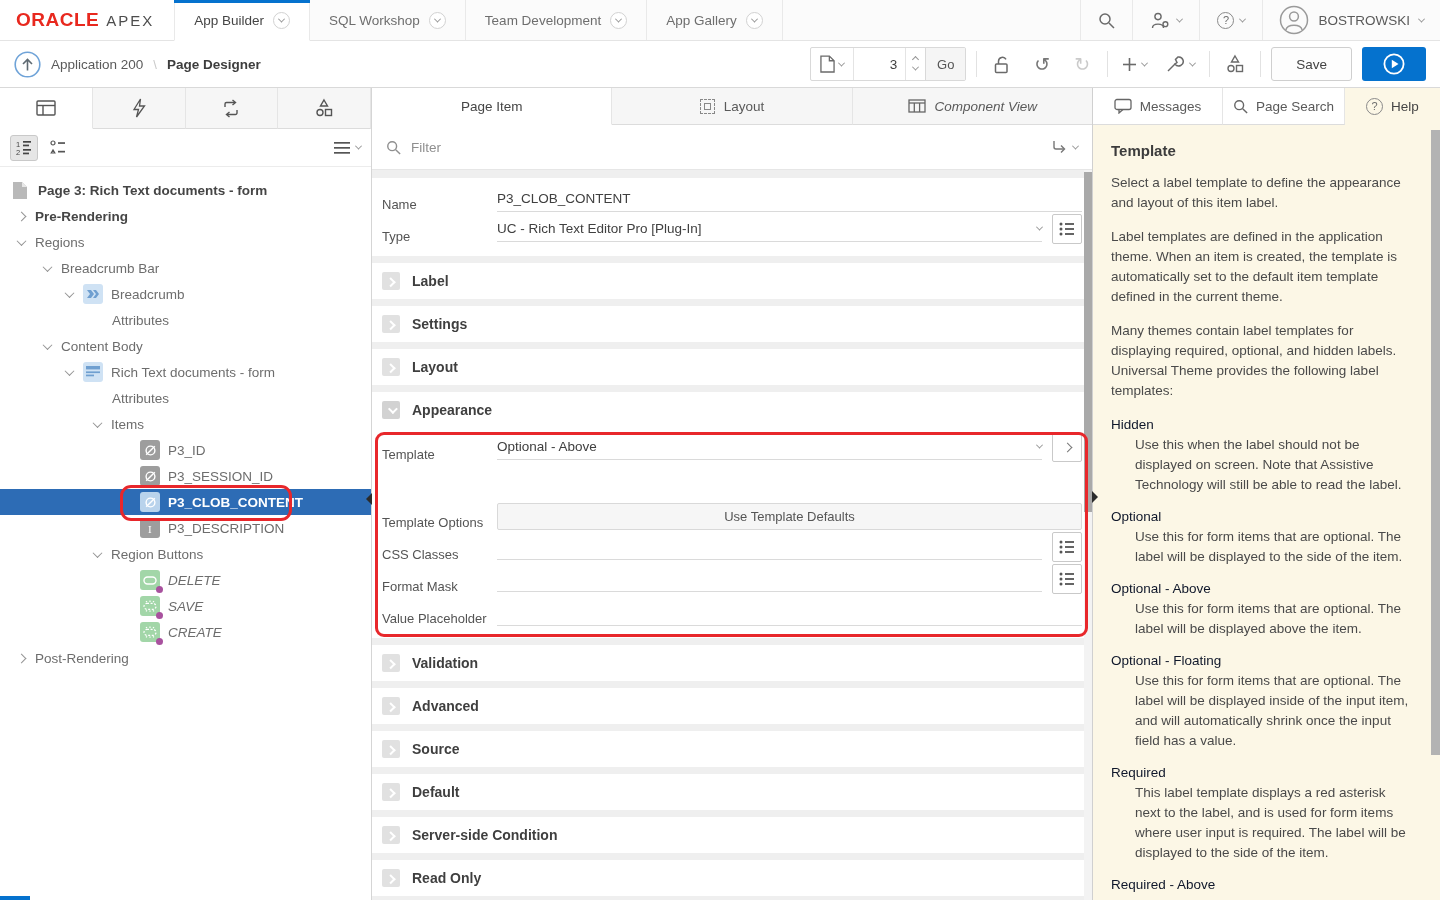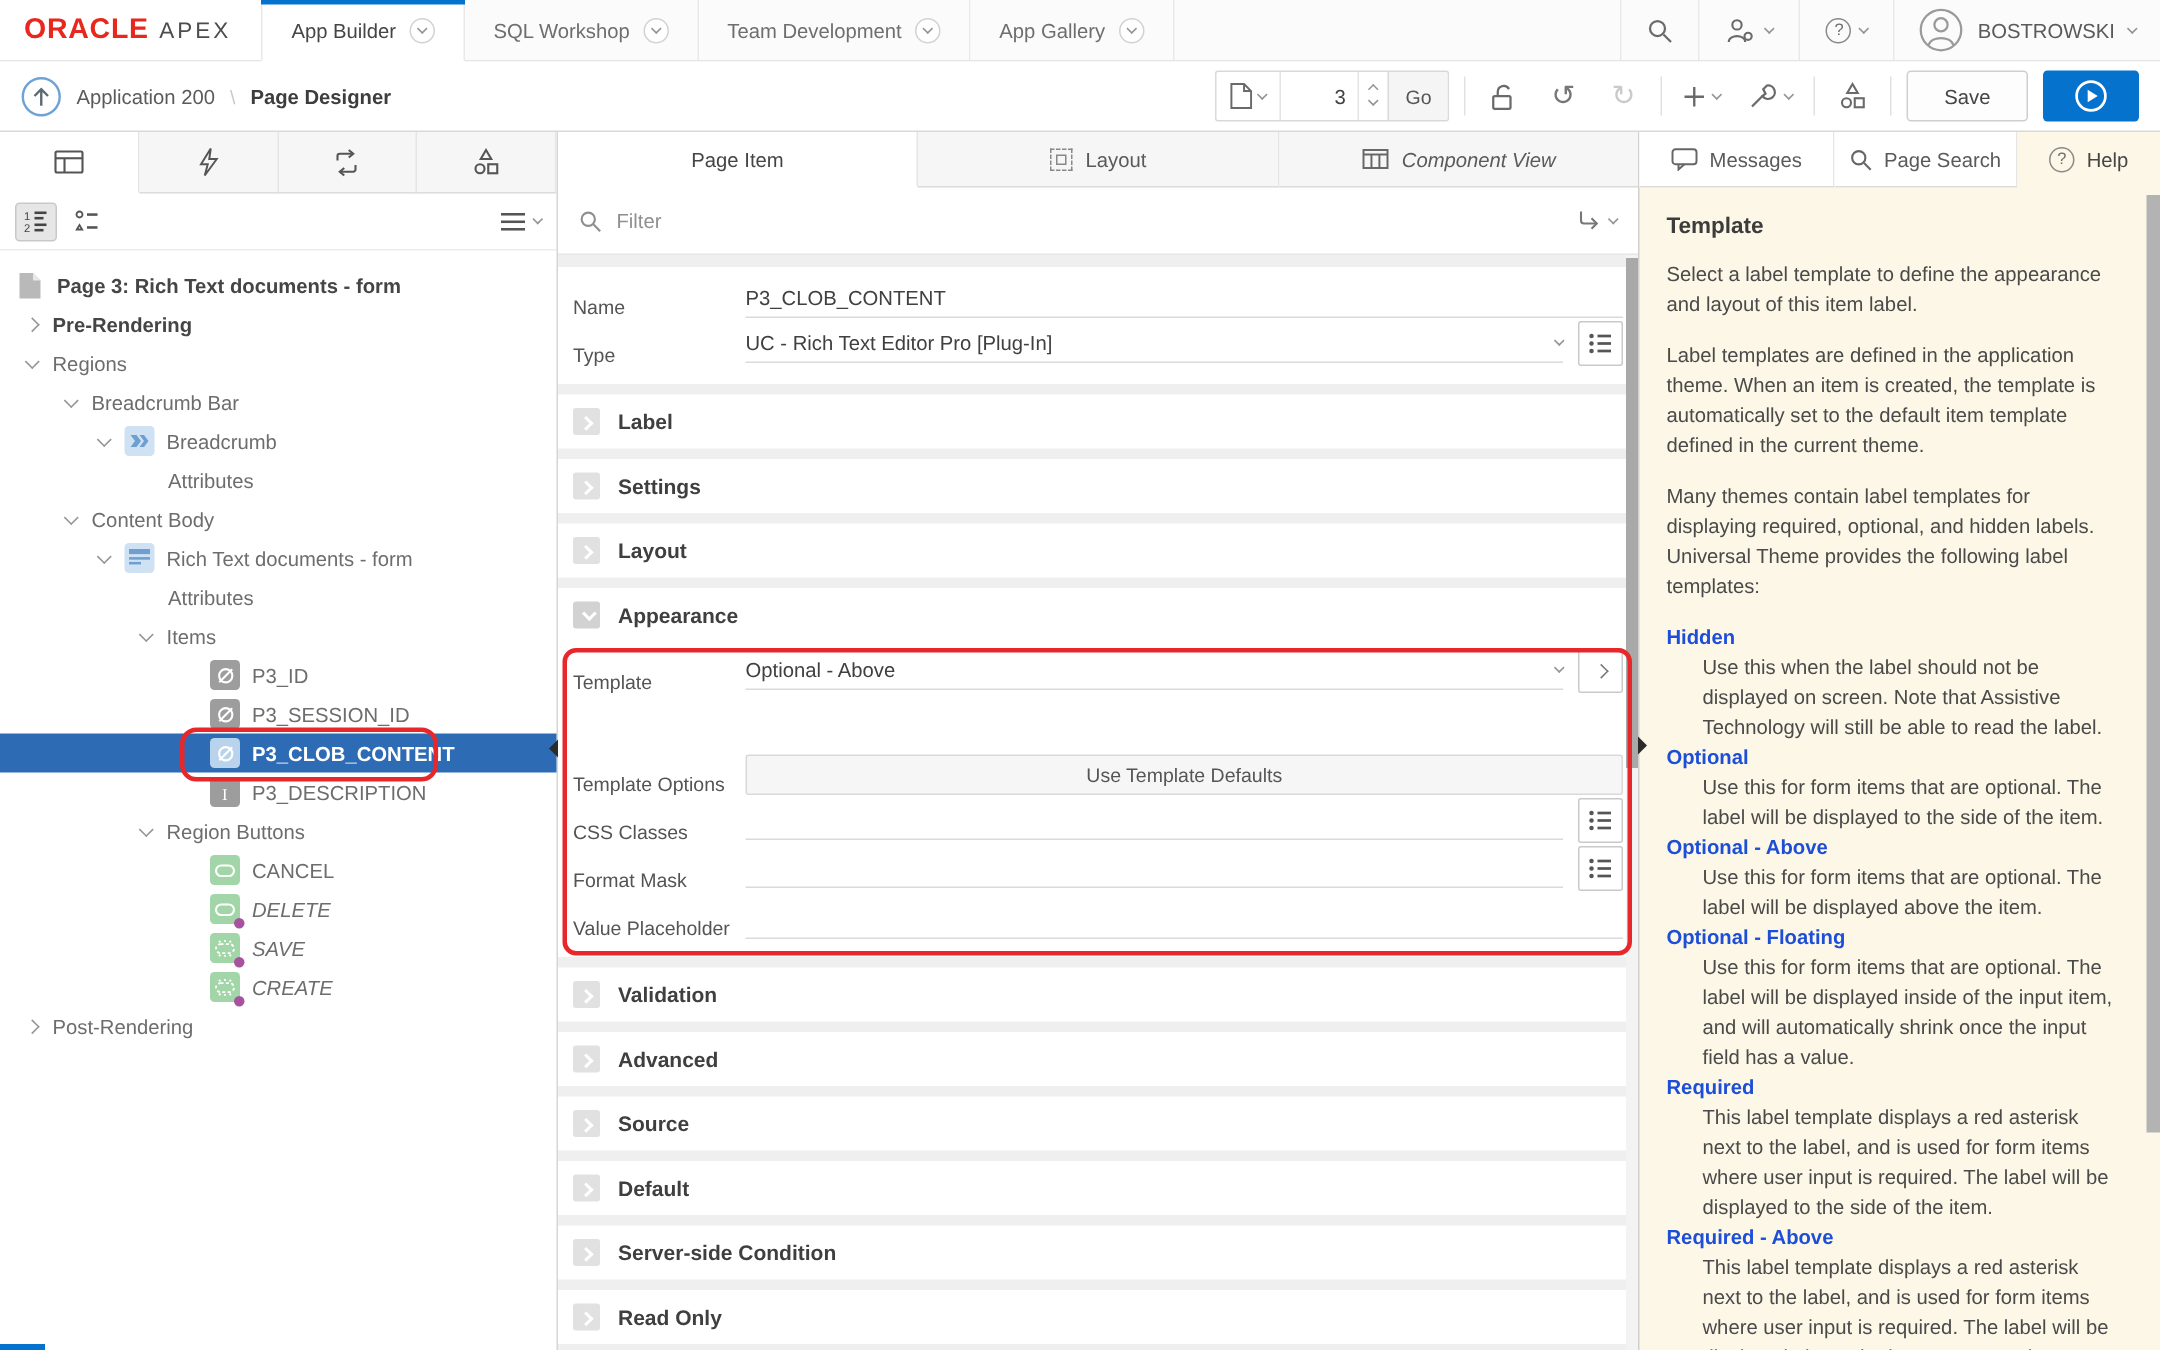--- a/index.html
+++ b/index.html
@@ -109,21 +109,21 @@
   
   .rpanel{position:absolute;top:88px;left:1092px;right:0;bottom:0;background:#fcf7e6;border-left:1px solid #d0d0d0;}
   .rtabs{display:flex;height:37px;background:#fff;}
   .rtab{display:flex;align-items:center;justify-content:center;gap:8px;color:#5a5a5a;font-size:13.5px;border-right:1px solid #e5e5e5;border-bottom:1px solid #dcdcdc;background:#fff;cursor:pointer;}
   .rtab.t1{width:130px;} .rtab.t2{width:122px;}
   .rtab.active{flex:1;background:#fcf7e6;border-bottom-color:#fcf7e6;border-right:none;color:#454545;}
   .rhelp{padding:16px 26px 16px 18px;color:#4a4a4a;font-size:13.5px;line-height:20px;}
   .rhelp h3{font-size:15px;color:#3c3c3c;margin-bottom:12px;}
   .rhelp p{margin-bottom:14px;}
   .rhelp .tight{margin-bottom:0;}
-  .hterm{font-weight:bold;color:#1d4ed8;}
+  .hterm{font-weight:normal;color:#0f172a;margin-top:12px;}
   .hdesc{margin-left:24px;}
   .rscroll{position:absolute;right:0;top:42px;width:9px;bottom:0;}
   .rscroll .thumb{position:absolute;top:0;left:0;width:9px;height:625px;background:#b3b3b3;cursor:pointer;}
   .split-arrow-right{position:absolute;left:-1px;top:403px;width:0;height:0;border-top:6px solid transparent;border-bottom:6px solid transparent;border-left:6px solid #2b2b2b;cursor:pointer;z-index:7;}
 
   .blue-corner{position:absolute;left:0;bottom:0;width:30px;height:4px;background:#0572ce;z-index:9;}
   .qmark{width:17px;height:17px;border:1.4px solid #8a8a8a;border-radius:50%;display:flex;align-items:center;justify-content:center;font-size:11px;color:#6e6e6e;}
 </style>
 </head>
 <body>
@@ -426,28 +426,20 @@
             <text x="4" y="11" font-size="11" fill="#fff" font-family="Liberation Serif">I</text>
           </svg>
         </span>
       <span class="tlabel">P3_DESCRIPTION</span>
     </div>
     <div class="trow pl3c">
       <span class="tcv">
           <span class="cv down"></span>
         </span>
       <span class="tlabel">Region Buttons</span>
-    </div>
-    <div class="trow pl4">
-      <span class="ticon green">
-          <svg width="14" height="9" viewBox="0 0 14 9" fill="none" stroke="#fff" stroke-width="1.4">
-            <rect x="1" y="1" width="12" height="7" rx="3.5"></rect>
-          </svg>
-        </span>
-      <span class="tlabel">CANCEL</span>
     </div>
     <div class="trow pl4 italic">
       <span class="ticon green">
           <svg width="14" height="9" viewBox="0 0 14 9" fill="none" stroke="#fff" stroke-width="1.4">
             <rect x="1" y="1" width="12" height="7" rx="3.5"></rect>
           </svg>
           <span class="dot"></span>
         </span>
       <span class="tlabel">DELETE</span>
     </div>

